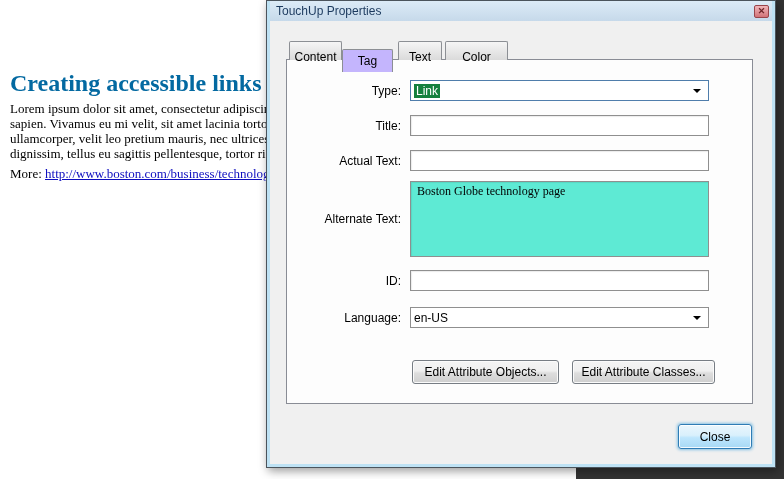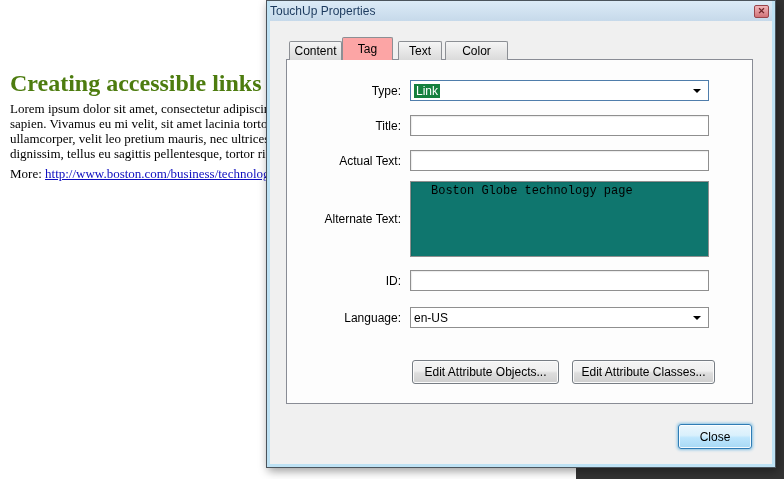--- a/index.html
+++ b/index.html
@@ -10,21 +10,21 @@
     font-family:"Liberation Sans", sans-serif;
   }
   
   .page {
     position:absolute; left:0; top:0; width:576px; height:479px;
     background:#ffffff;
   }
   .doc-heading {
     position:absolute; left:10px; top:70px; white-space:nowrap;
     font-family:"Liberation Serif", serif; font-weight:bold;
-    font-size:24px; color:#4d7c0f;
+    font-size:24px; color:#0369a1;
   }
   .doc-para {
     position:absolute; left:10px; top:101px; width:600px;
     font-family:"Liberation Serif", serif; font-size:13px;
     line-height:15px; color:#000;
   }
   .doc-para div { white-space:nowrap; }
   .doc-more {
     position:absolute; left:10px; top:166px; white-space:nowrap;
     font-family:"Liberation Serif", serif; font-size:13px; color:#000;
@@ -37,41 +37,41 @@
     background:#f0f0f0; border:1px solid #4b545c;
     box-shadow:2px 3px 9px rgba(0,0,0,0.4);
   }
   .dialog-frame {
     position:absolute; inset:0; border:3px solid #bee2f4; border-top:none;
     pointer-events:none; z-index:60;
   }
   .titlebar {
     position:absolute; left:0; top:0; right:0; height:20px;
     background:linear-gradient(#dcebf7, #c6d9ea);
-    display:flex; align-items:center; padding-left:3px;
+    display:flex; align-items:center; padding-left:9px;
     font-size:12px; color:#1c3a5e;
   }
   .close-btn {
     position:absolute; top:4px; right:6px; width:15px; height:13px;
     background:linear-gradient(#f0b6ba, #d27378);
     border:1px solid #99454b; border-radius:2px;
     color:#6e2429; font-size:9px; font-weight:bold; line-height:11px;
     text-align:center; cursor:pointer; z-index:70;
   }
   
   .tab {
     position:absolute; top:40px; height:19px;
     background:linear-gradient(#f5f5f5, #dadada);
     border:1px solid #8c8f94; border-bottom:none;
     border-radius:2px 2px 0 0;
     font-size:12px; color:#000; text-align:center;
-    padding-top:2px; z-index:2; cursor:pointer;
+    padding-top:8px; z-index:2; cursor:pointer;
   }
   .tab.active {
-    top:36px; height:23px; background:#fca5a5; z-index:3; padding-top:4px;
+    top:48px; height:23px; background:#c4b5fd; z-index:3; padding-top:4px;
   }
   .panel {
     position:absolute; left:19px; top:58px; width:467px; height:345px;
     background:#fdfdfd; border:1px solid #898c95; z-index:1;
   }
   .prow {
     position:absolute; left:0; width:422px;
     display:flex; align-items:center;
   }
   .flabel {
@@ -90,24 +90,24 @@
     font-size:12px; position:relative; cursor:pointer;
   }
   .combo.focused { border-color:#4f7dab; }
   .sel-hl { background:#15803d; color:#fff; padding:0 2px; }
   .arrow-down-icon {
     position:absolute; right:7px; top:8px; width:0; height:0;
     border-left:4px solid transparent; border-right:4px solid transparent;
     border-top:4px solid #000;
   }
   .ta {
-    flex:1; height:76px; background:#0f766e; resize:none;
+    flex:1; height:76px; background:#5eead4; resize:none;
     border:1px solid #8f8f8f; box-shadow:inset 1px 1px 1px rgba(0,0,0,0.08);
-    font-family:Liberation Mono, monospace; font-size:12px;
-    padding:2px 20px; outline:none;
+    font-family:Liberation Serif, serif; font-size:12px;
+    padding:2px 6px; outline:none;
   }
   .win-btn {
     position:absolute; top:300px; height:24px;
     background:linear-gradient(#f4f4f4 0%, #efefef 45%, #dddddd 55%, #cfcfcf 100%);
     border:1px solid #777d84; border-radius:3px;
     box-shadow:inset 0 0 0 1px #fbfbfb;
     font-family:"Liberation Sans", sans-serif; font-size:12px; color:#000;
     cursor:pointer;
   }
   .close-dialog-btn {

